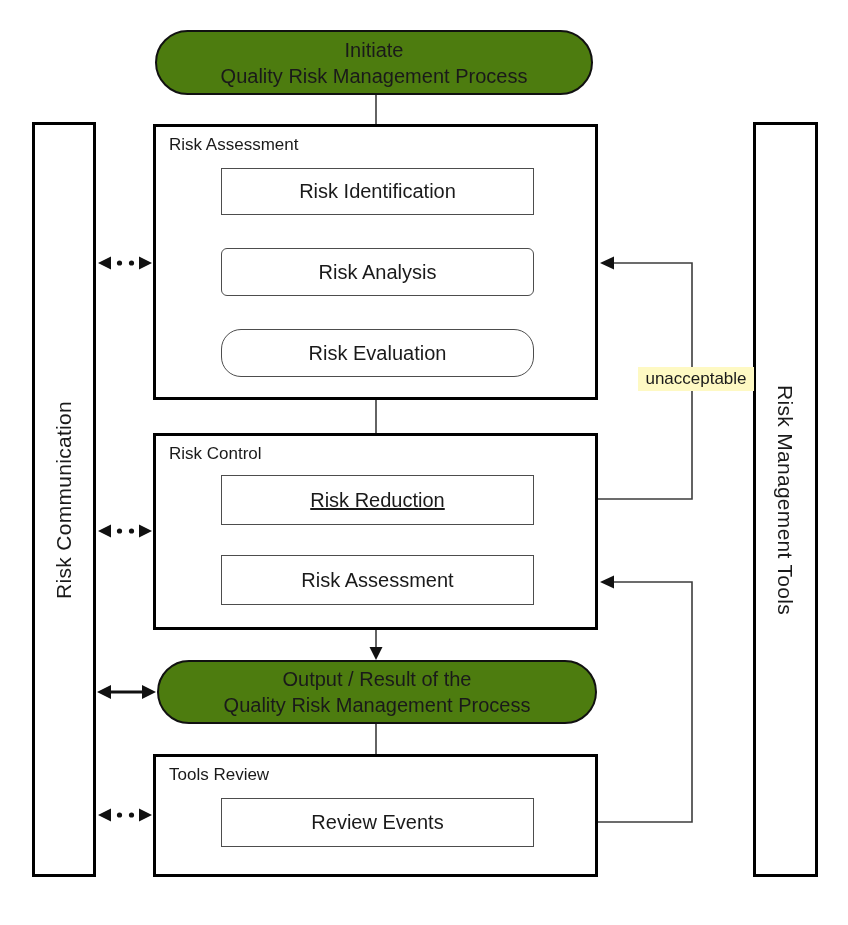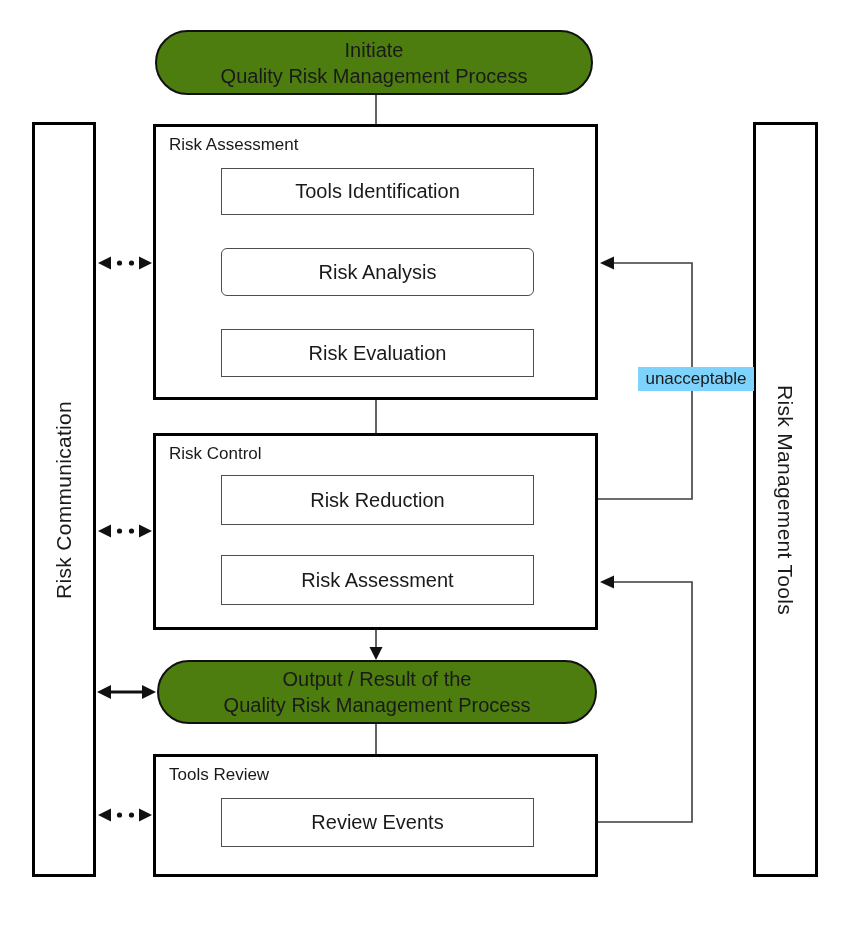--- a/index.html
+++ b/index.html
@@ -66,21 +66,21 @@
     border: 1.5px solid #4d4d4d;
     background: #fff;
     display: flex;
     align-items: center;
     justify-content: center;
     text-align: center;
     font-size: 20px;
   }
   .edge-label {
     position: absolute;
-    background: #7dd3fc;
+    background: #fef9c3;
     font-size: 17px;
     line-height: 24px;
     text-align: center;
     white-space: nowrap;
   }
 </style>
 </head>
 <body>
 
 <div id="canvas">
@@ -152,28 +152,28 @@
   </div>
 
   <div class="oval" style="left:155px; top:30px; width:438px; height:65px; border-radius:33px;">
     <div>Initiate</div>
     <div>Quality Risk Management Process</div>
   </div>
 
   <div class="group" style="left:153px; top:124px; width:445px; height:276px;">
     <div class="group-label">Risk Assessment</div>
   </div>
-  <div class="node" style="left:221px; top:168px; width:313px; height:47px;">Tools Identification</div>
+  <div class="node" style="left:221px; top:168px; width:313px; height:47px;">Risk Identification</div>
   <div class="node" style="left:221px; top:248px; width:313px; height:48px;border-radius:6px;">Risk Analysis</div>
-  <div class="node" style="left:221px; top:329px; width:313px; height:48px;">Risk Evaluation</div>
+  <div class="node" style="left:221px; top:329px; width:313px; height:48px;border-radius:20px;">Risk Evaluation</div>
 
   <div class="group" style="left:153px; top:433px; width:445px; height:197px;">
     <div class="group-label">Risk Control</div>
   </div>
-  <div class="node" style="left:221px; top:475px; width:313px; height:50px;">Risk Reduction</div>
+  <div class="node" style="left:221px; top:475px; width:313px; height:50px;text-decoration:underline;">Risk Reduction</div>
   <div class="node" style="left:221px; top:555px; width:313px; height:50px;">Risk Assessment</div>
 
   <div class="oval" style="left:157px; top:660px; width:440px; height:64px; border-radius:32px;align-items:center;">
     <div>Output / Result of the</div>
     <div>Quality Risk Management Process</div>
   </div>
 
   <div class="group" style="left:153px; top:754px; width:445px; height:123px;">
     <div class="group-label">Tools Review</div>
   </div>

